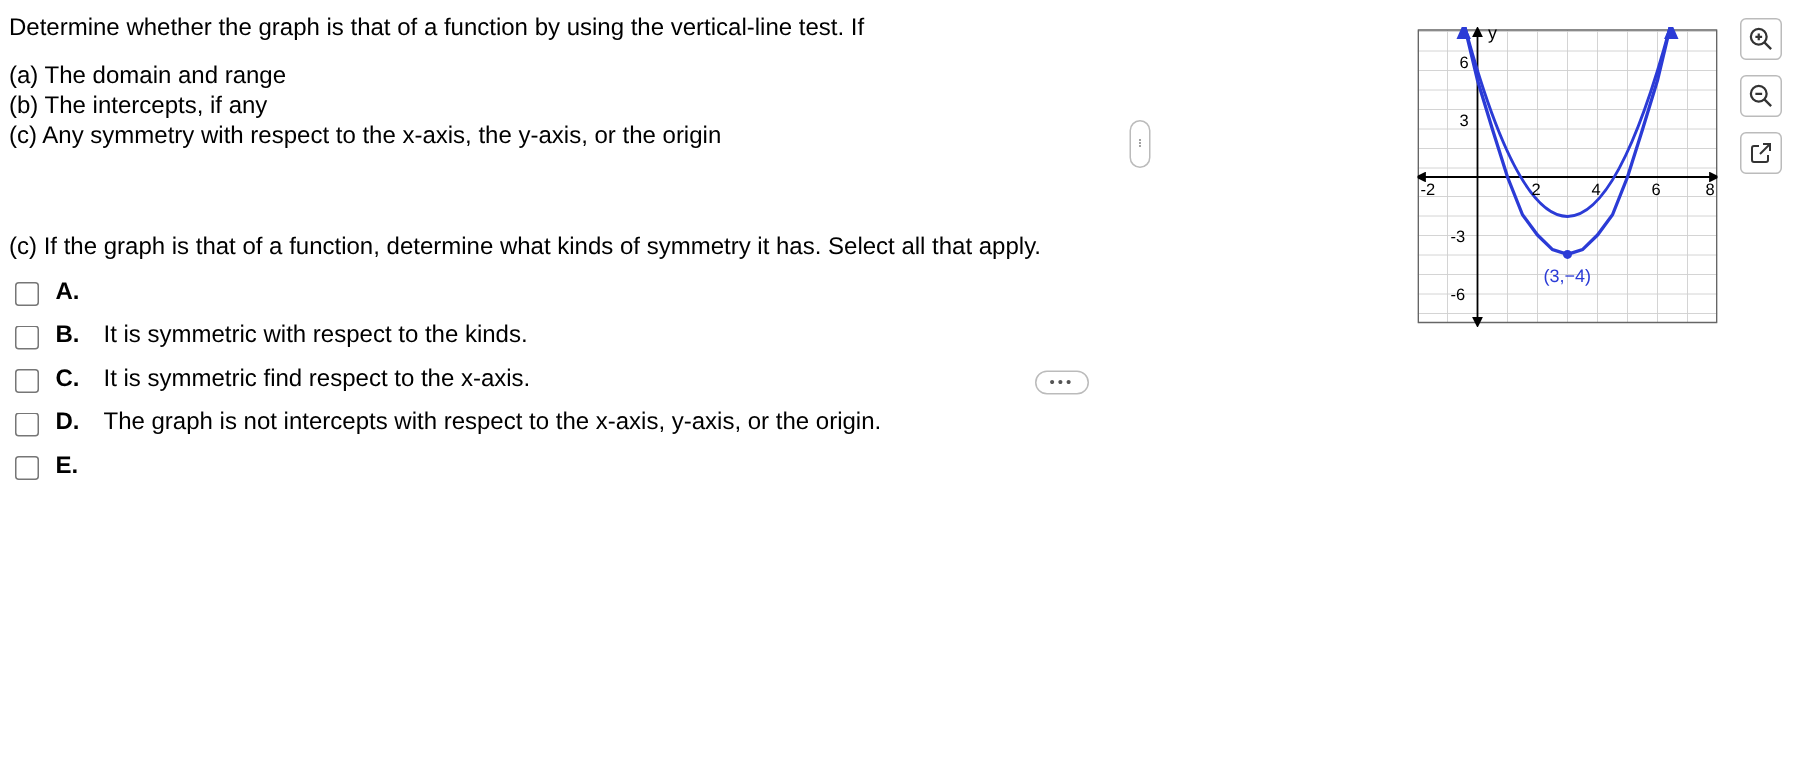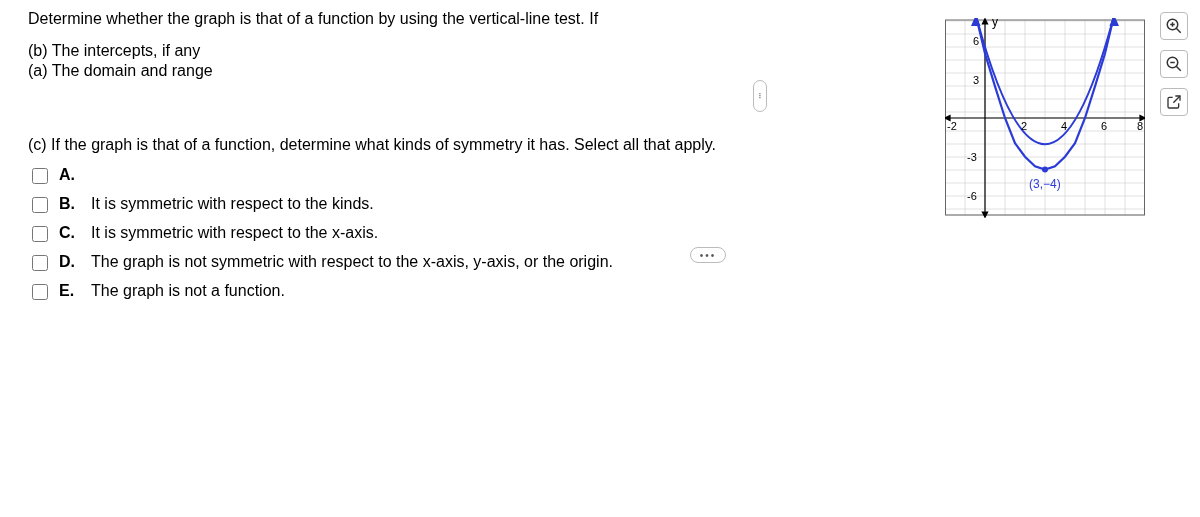--- a/index.html
+++ b/index.html
@@ -7,21 +7,21 @@
     margin: 0;
     font-family: Arial, Helvetica, sans-serif;
     font-size: 16px;
     color: #000;
     width: 1200px;
     height: 517px;
     position: relative;
     background: #fff;
   }
   .content {
-    padding: 8px 28px;
+    padding: 8px 6px;
     width: 780px;
   }
   .prompt-line { margin: 2px 0; }
   .subparts { margin-top: 14px; }
   .ellipsis-pill {
     position: absolute;
     border: 1px solid #bbb;
     border-radius: 10px;
     width: 36px;
     height: 16px;
@@ -79,50 +79,50 @@
     cursor: pointer;
   }
   svg text { font-family: Arial, sans-serif; }
 </style>
 </head>
 <body>
 
 <div class="content">
   <div class="prompt-line">Determine whether the graph is that of a function by using the vertical-line test. If</div>
   <div class="subparts">
+    <div class="prompt-line">(a)  The domain and range</div>
     <div class="prompt-line">(b)  The intercepts, if any</div>
-    <div class="prompt-line">(a)  The domain and range</div>
+    <div class="prompt-line">(c)  Any symmetry with respect to the x-axis, the y-axis, or the origin</div>
   </div>
 
   <div class="question-c">(c) If the graph is that of a function, determine what kinds of symmetry it has. Select all that apply.</div>
 
   <div class="options">
     <div class="opt-row">
       <input type="checkbox" style="">
       <span class="opt-letter">A.</span>
     </div>
     <div class="opt-row">
       <input type="checkbox" style="">
       <span class="opt-letter">B.</span>
       <span>It is symmetric with respect to the kinds.</span>
     </div>
     <div class="opt-row">
       <input type="checkbox" style="">
       <span class="opt-letter">C.</span>
-      <span>It is symmetric with respect to the x-axis.</span>
+      <span>It is symmetric find respect to the x-axis.</span>
     </div>
     <div class="opt-row">
       <input type="checkbox" style="">
       <span class="opt-letter">D.</span>
-      <span>The graph is not symmetric with respect to the x-axis, y-axis, or the origin.</span>
+      <span>The graph is not intercepts with respect to the x-axis, y-axis, or the origin.</span>
     </div>
     <div class="opt-row">
       <input type="checkbox" style="">
       <span class="opt-letter">E.</span>
-      <span>The graph is not a function.</span>
     </div>
   </div>
 </div>
 
 <div class="ellipsis-pill ellipsis-side">
     <span>·</span>
     <span>·</span>
     <span>·</span>
   </div>
 <div class="ellipsis-pill ellipsis-mid">•••</div>

